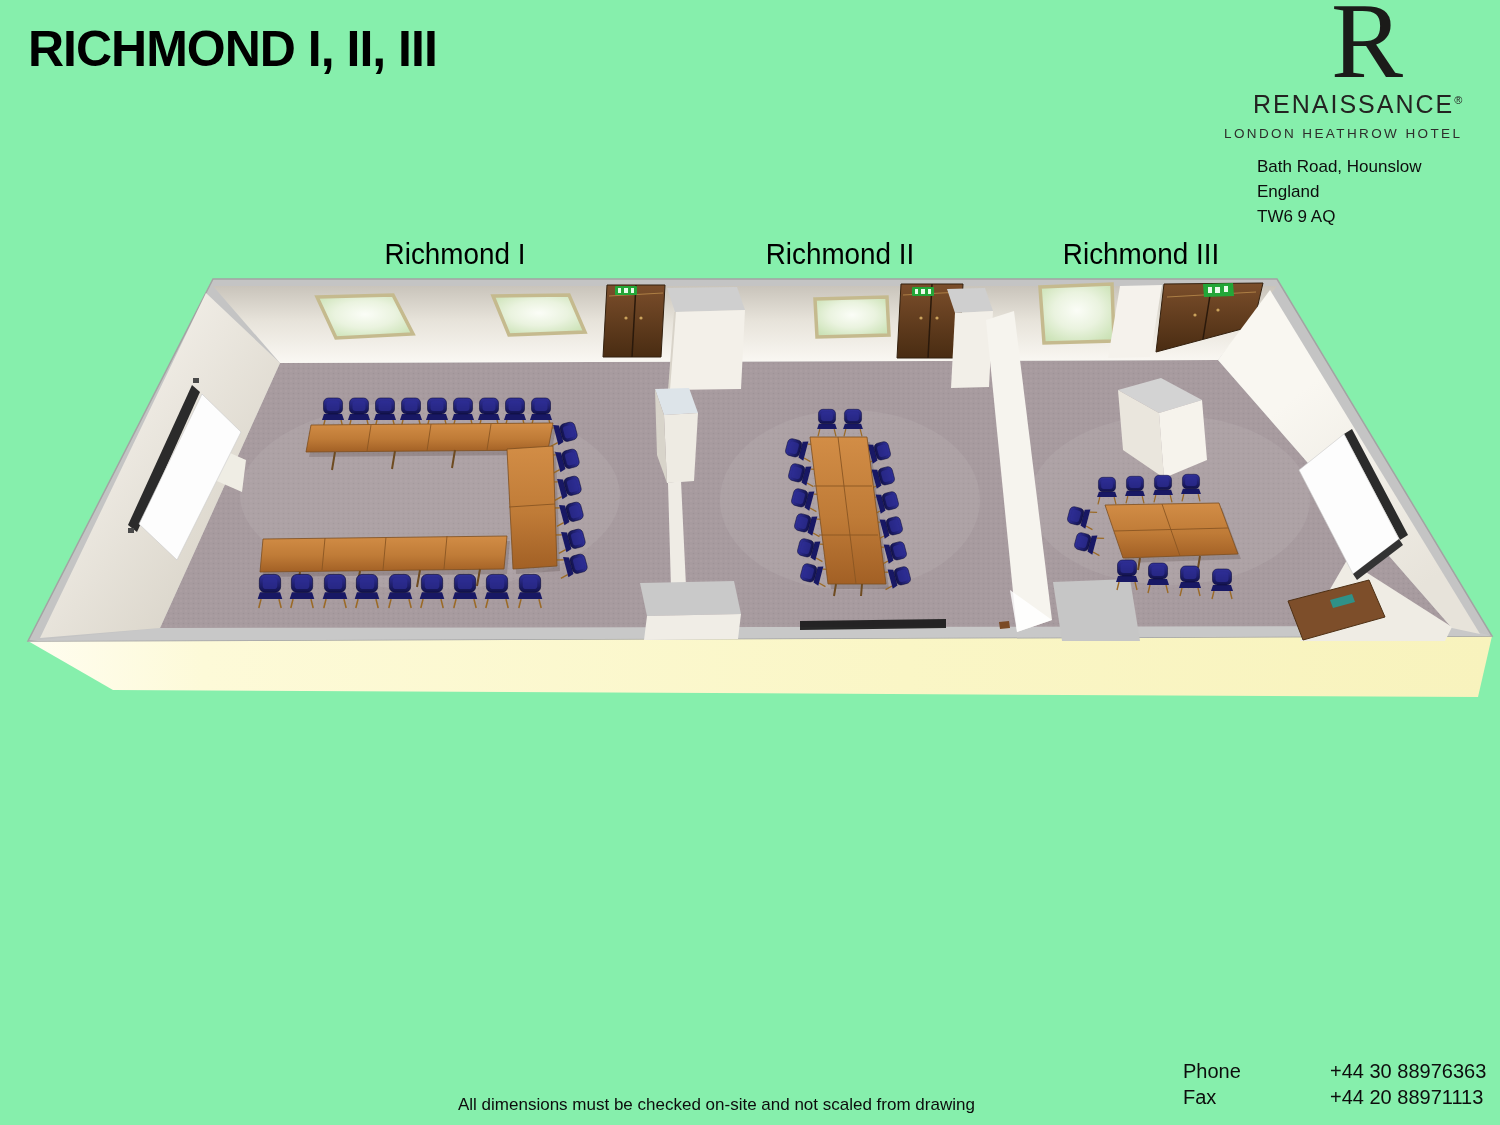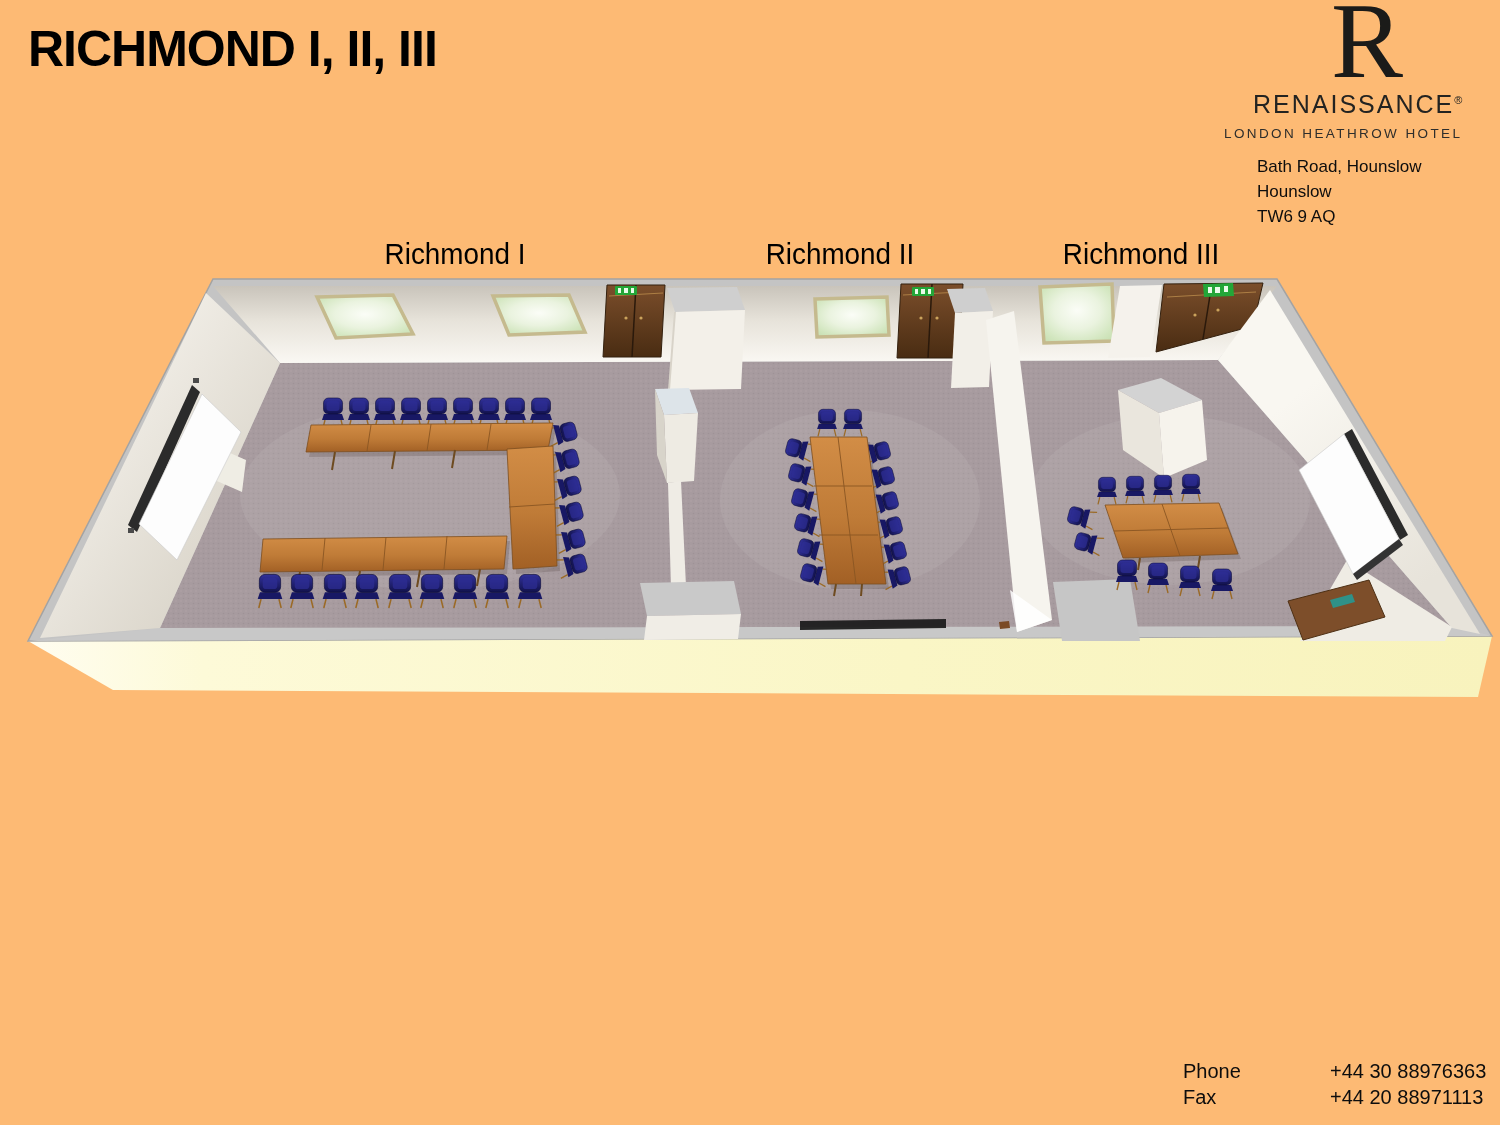--- a/index.html
+++ b/index.html
@@ -1,16 +1,16 @@
 <!DOCTYPE html>
 <html><head>
 <meta charset="utf-8">
 <style>
   html,body{margin:0;padding:0;background:#ffffff;}
-  #page{position:relative;width:1500px;height:1125px;background:#fdba74;overflow:hidden;
+  #page{position:relative;width:1500px;height:1125px;background:#86efac;overflow:hidden;
         font-family:"Liberation Sans", sans-serif;color:#111;}
   .abs{position:absolute;white-space:nowrap;}
   .title{left:28px;top:20px;font-size:50px;font-weight:bold;letter-spacing:-1px;color:#000;}
   .monogram{left:1297px;top:-13px;width:140px;text-align:center;
             font-family:"Liberation Serif", serif;font-size:108px;line-height:1;color:#1b1b19;}
   .brand-name{left:1253px;top:90px;font-size:25px;letter-spacing:2px;color:#232321;}
   .brand-name sup{font-size:11px;letter-spacing:0;}
   .brand-sub{left:1224px;top:126px;font-size:13.5px;letter-spacing:2.4px;color:#2e2e2c;}
   .addr{left:1257px;font-size:17px;color:#0d0d0d;}
   .room-label{top:238px;width:320px;text-align:center;font-size:29px;color:#000;transform:scaleX(.96);}
@@ -527,24 +527,25 @@
   </svg>
 
   <div class="abs title">RICHMOND I, II, III</div>
 
   <div class="abs monogram">R</div>
   <div class="abs brand-name">
     <span>RENAISSANCE</span><sup>®</sup>
   </div>
   <div class="abs brand-sub">LONDON HEATHROW HOTEL</div>
   <div class="abs addr" style="top:157px">Bath Road, Hounslow</div>
-  <div class="abs addr" style="top:182px">Hounslow</div>
+  <div class="abs addr" style="top:182px">England</div>
   <div class="abs addr" style="top:207px">TW6 9 AQ</div>
 
   <div class="abs room-label" style="left:295px">Richmond I</div>
   <div class="abs room-label" style="left:680px">Richmond II</div>
   <div class="abs room-label" style="left:981px">Richmond III</div>
 
   <div class="abs foot" style="left:1183px;top:1060px">Phone</div>
   <div class="abs foot" style="left:1330px;top:1060px">+44 30 88976363</div>
   <div class="abs foot" style="left:1183px;top:1086px">Fax</div>
   <div class="abs foot" style="left:1330px;top:1086px">+44 20 88971113</div>
+  <div class="abs foot" style="left:458px;top:1095px;font-size:17px">All dimensions must be checked on-site and not scaled from drawing</div>
 </div>
 
 </body></html>

